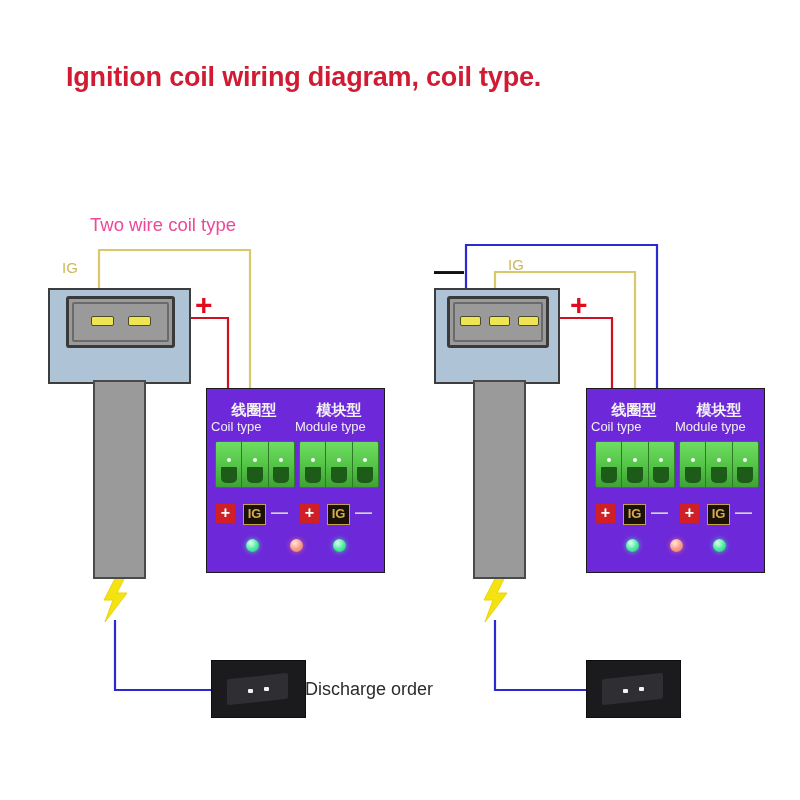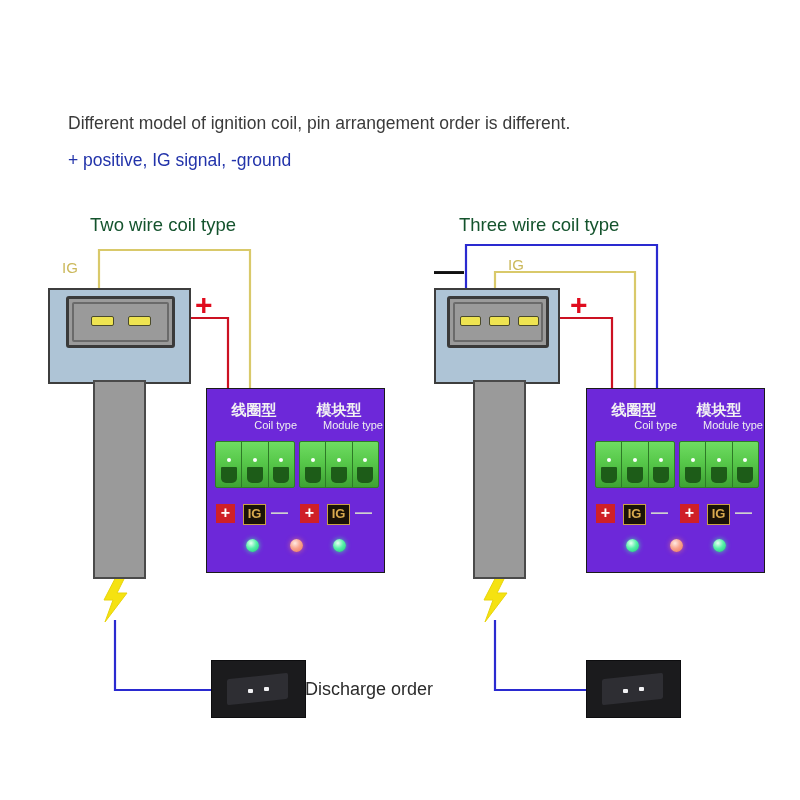--- a/index.html
+++ b/index.html
@@ -46,21 +46,21 @@
     position: absolute;
     left: 68px;
     top: 150px;
     font-size: 17.5px;
     color: #2233aa;
     white-space: nowrap;
   }
   .sect-title {
     position: absolute;
     font-size: 18.5px;
-    color: #14532d;
+    color: #ec4899;
     white-space: nowrap;
   }
   .sect-title.left  { left: 90px;  top: 214px; }
   .sect-title.right { left: 459px; top: 214px; }
 
   .wire-label {
     position: absolute;
     font-size: 15px;
     color: #cbb85a;
     white-space: nowrap;
@@ -99,24 +99,24 @@
   .panel .cn-label {
     position: absolute;
     font-size: 15px;
     font-weight: bold;
     color: #f2f2f2;
     white-space: nowrap;
     text-align: center;
   }
   .panel .en-label {
     position: absolute;
-    font-size: 11px;
+    font-size: 13px;
     color: #efefef;
     white-space: nowrap;
-    text-align: right;
+    text-align: left;
   }
   .term-block {
     position: absolute;
     background: linear-gradient(180deg,#6fdc62 0%,#57c84a 45%,#3ea334 100%);
     border: 1px solid #2f7d28;
     border-radius: 2px;
     display: flex;
   }
   .term-cell {
     position: relative;
@@ -276,22 +276,21 @@
     <path d="M 524 318 L 612 318 L 612 460" fill="none" stroke="#cc1122" stroke-width="2.2"></path>
     <polygon points="612,468 608,458 616,458" fill="#cc1122"></polygon>
 
     <g>
       <polygon points="499,571 484,600 493,600 485,622 507,593 497,593 508,571" fill="#f5e211" stroke="#e8d40c" stroke-width="1"></polygon>
     </g>
 
     <path d="M 495 620 L 495 690 L 620 690" fill="none" stroke="#2a2ad0" stroke-width="2.2"></path>
   </svg>
 
-  <div class="hdr-sub">Different model of ignition coil, pin arrangement order is different.</div>
-  <div class="hdr-legend">+ positive, IG signal, -ground</div>
+  <div class="hdr-title">Ignition coil wiring diagram, coil type.</div>
 
   <div class="sect-title left">Two wire coil type</div>
 
   <div class="wire-label" style="left:62px; top:259px;">IG</div>
 
   <div class="plus-mark" style="left:195px; top:290px;">+</div>
 
   <div class="coil-head" style="left:48px; top:288px; width:139px; height:92px;"></div>
   <div class="coil-conn-outer" style="left:66px; top:296px; width:103px; height:46px;">
     <div class="coil-conn-inner"></div>
@@ -352,21 +351,20 @@
   </div>
 
   <div class="disc-block" style="left:211px; top:660px; width:93px; height:56px;">
     <div class="face"></div>
     <div class="dot" style="left:36px; top:28px;"></div>
     <div class="dot" style="left:52px; top:26px;"></div>
   </div>
 
   <div class="discharge-label">Discharge order</div>
 
-  <div class="sect-title right">Three wire coil type</div>
 
   <div class="minus-mark" style="left:434px; top:256px;">—</div>
 
   <div class="wire-label" style="left:508px; top:256px;">IG</div>
 
   <div class="plus-mark" style="left:570px; top:290px;">+</div>
 
   <div class="coil-head" style="left:434px; top:288px; width:122px; height:92px;"></div>
   <div class="coil-conn-outer" style="left:447px; top:296px; width:96px; height:46px;">
     <div class="coil-conn-inner"></div>

